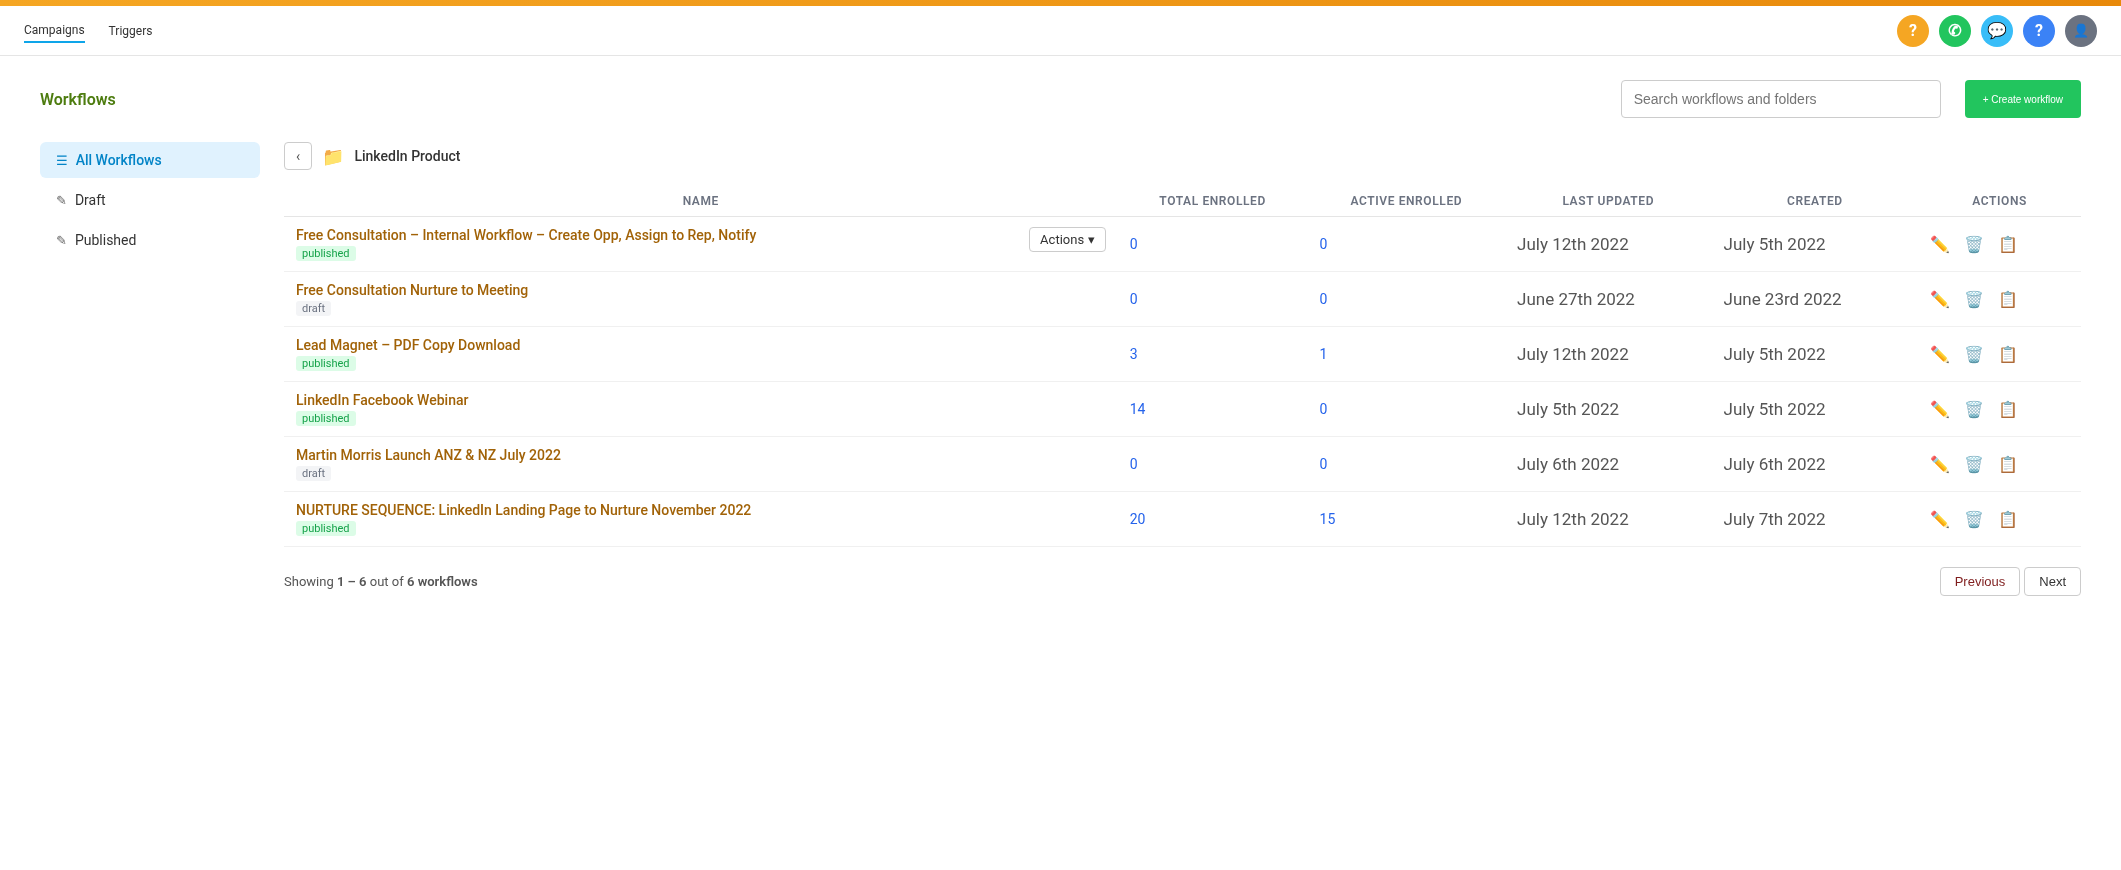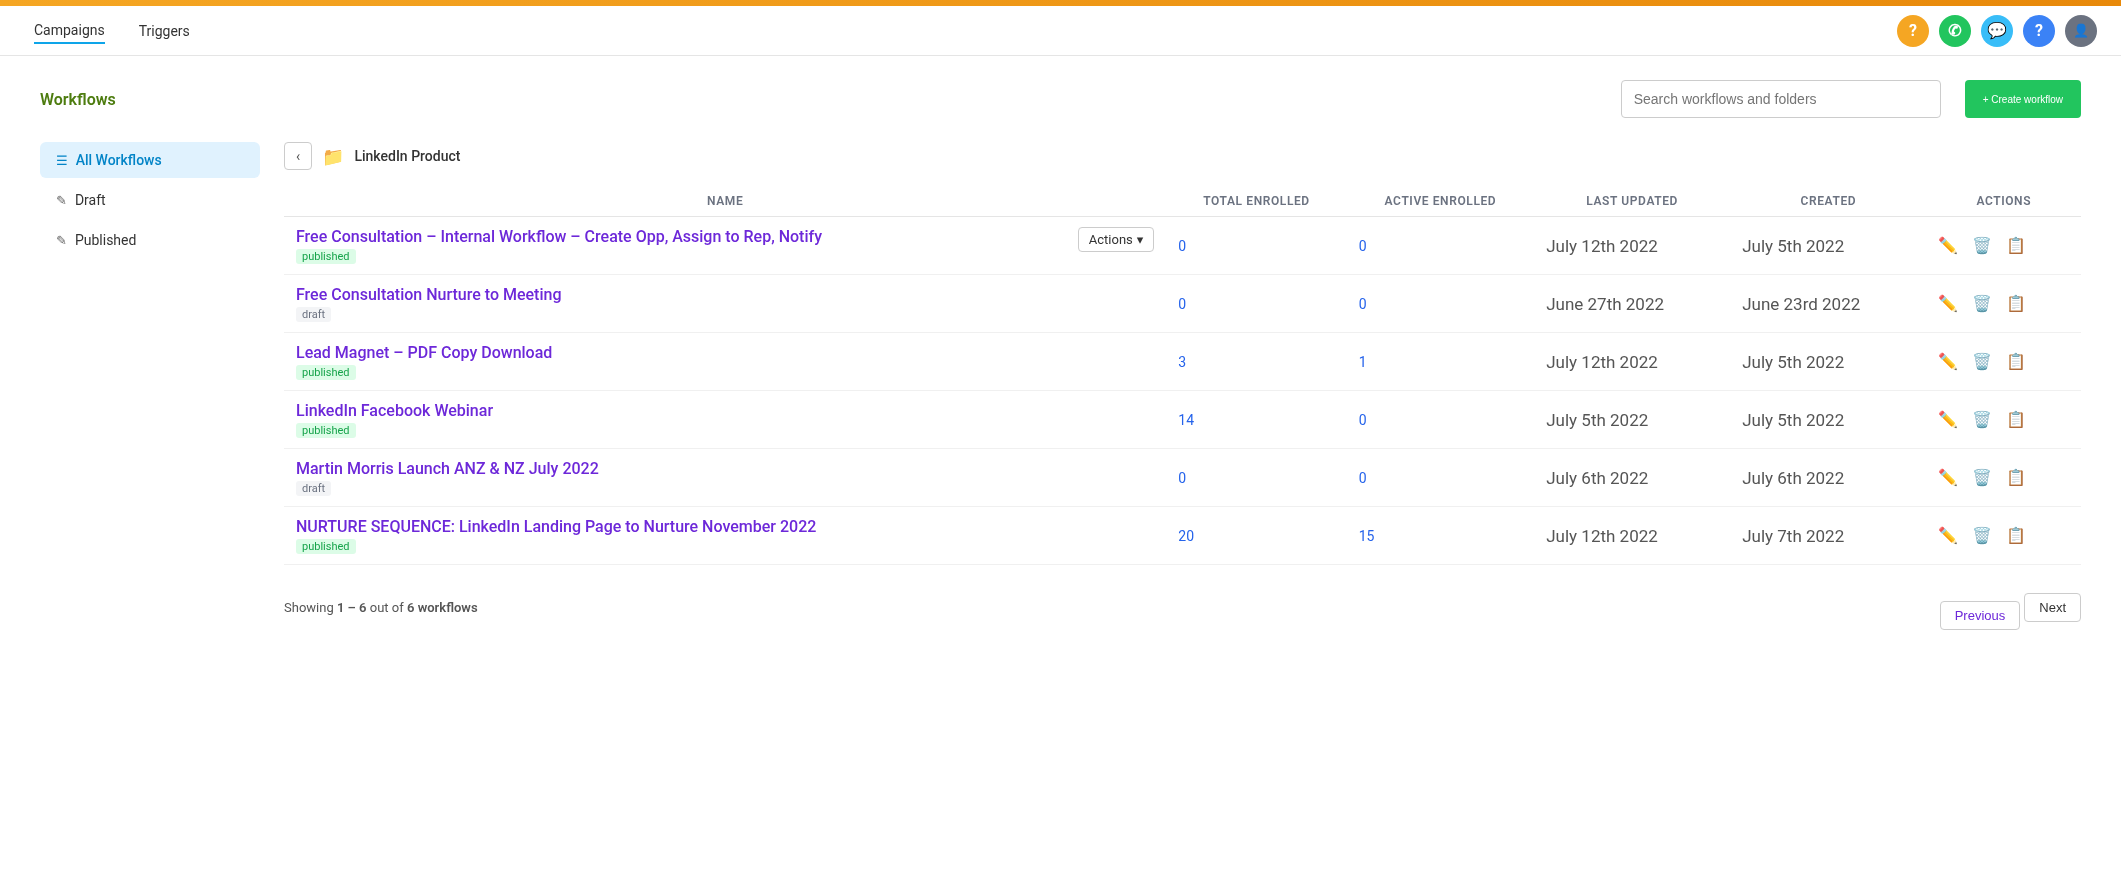--- a/index.html
+++ b/index.html
@@ -14,26 +14,25 @@
       display: flex;
       align-items: center;
       justify-content: space-between;
       padding: 0 24px;
       height: 50px;
       border-bottom: 1px solid #e5e5e5;
       background: #fff;
     }
     .nav-links { display: flex; gap: 24px; align-items: center; }
     .nav-link {
-      font-size: 14px;
+      font-size: 12px;
       color: #333;
       cursor: pointer;
       text-decoration: none;
       padding: 4px 0;
-      margin-left: 10px;
     }
     .nav-link.active {
       color: #333;
       border-bottom: 2px solid #0ea5e9;
     }
     .nav-icons { display: flex; gap: 10px; align-items: center; }
     .nav-icon-btn {
       width: 32px; height: 32px;
       border-radius: 50%;
       display: flex; align-items: center; justify-content: center;
@@ -150,23 +149,23 @@
       letter-spacing: 0.05em;
       padding: 8px 12px;
       border-bottom: 1px solid #e5e5e5;
     }
     .workflow-table td {
       padding: 10px 12px;
       border-bottom: 1px solid #f0f0f0;
       vertical-align: middle;
     }
     .workflow-name-link {
-      color: #6d28d9;
+      color: #a16207;
       text-decoration: none;
-      font-size: 16px;
+      font-size: 14px;
       font-weight: 500;
       display: block;
     }
     .status-badge {
       display: inline-block;
       font-size: 11px;
       padding: 1px 6px;
       border-radius: 3px;
       margin-top: 3px;
       font-weight: 400;
@@ -219,21 +218,21 @@
     .showing-text strong { font-weight: 600; }
     .page-btn {
       padding: 6px 14px;
       border: 1px solid #ccc;
       border-radius: 4px;
       background: #fff;
       font-size: 13px;
       cursor: pointer;
       color: #333;
     }
-    .page-btn.disabled { color: #6d28d9; cursor: default; margin-top: 16px; }
+    .page-btn.disabled { color: #7f1d1d; cursor: default; }
   </style>
 </head>
 <body>
 
 <div class="topbar"></div>
 
 <div class="nav-bar">
   <div class="nav-links">
     <a class="nav-link active">Campaigns</a>
     <a class="nav-link">Triggers</a>

